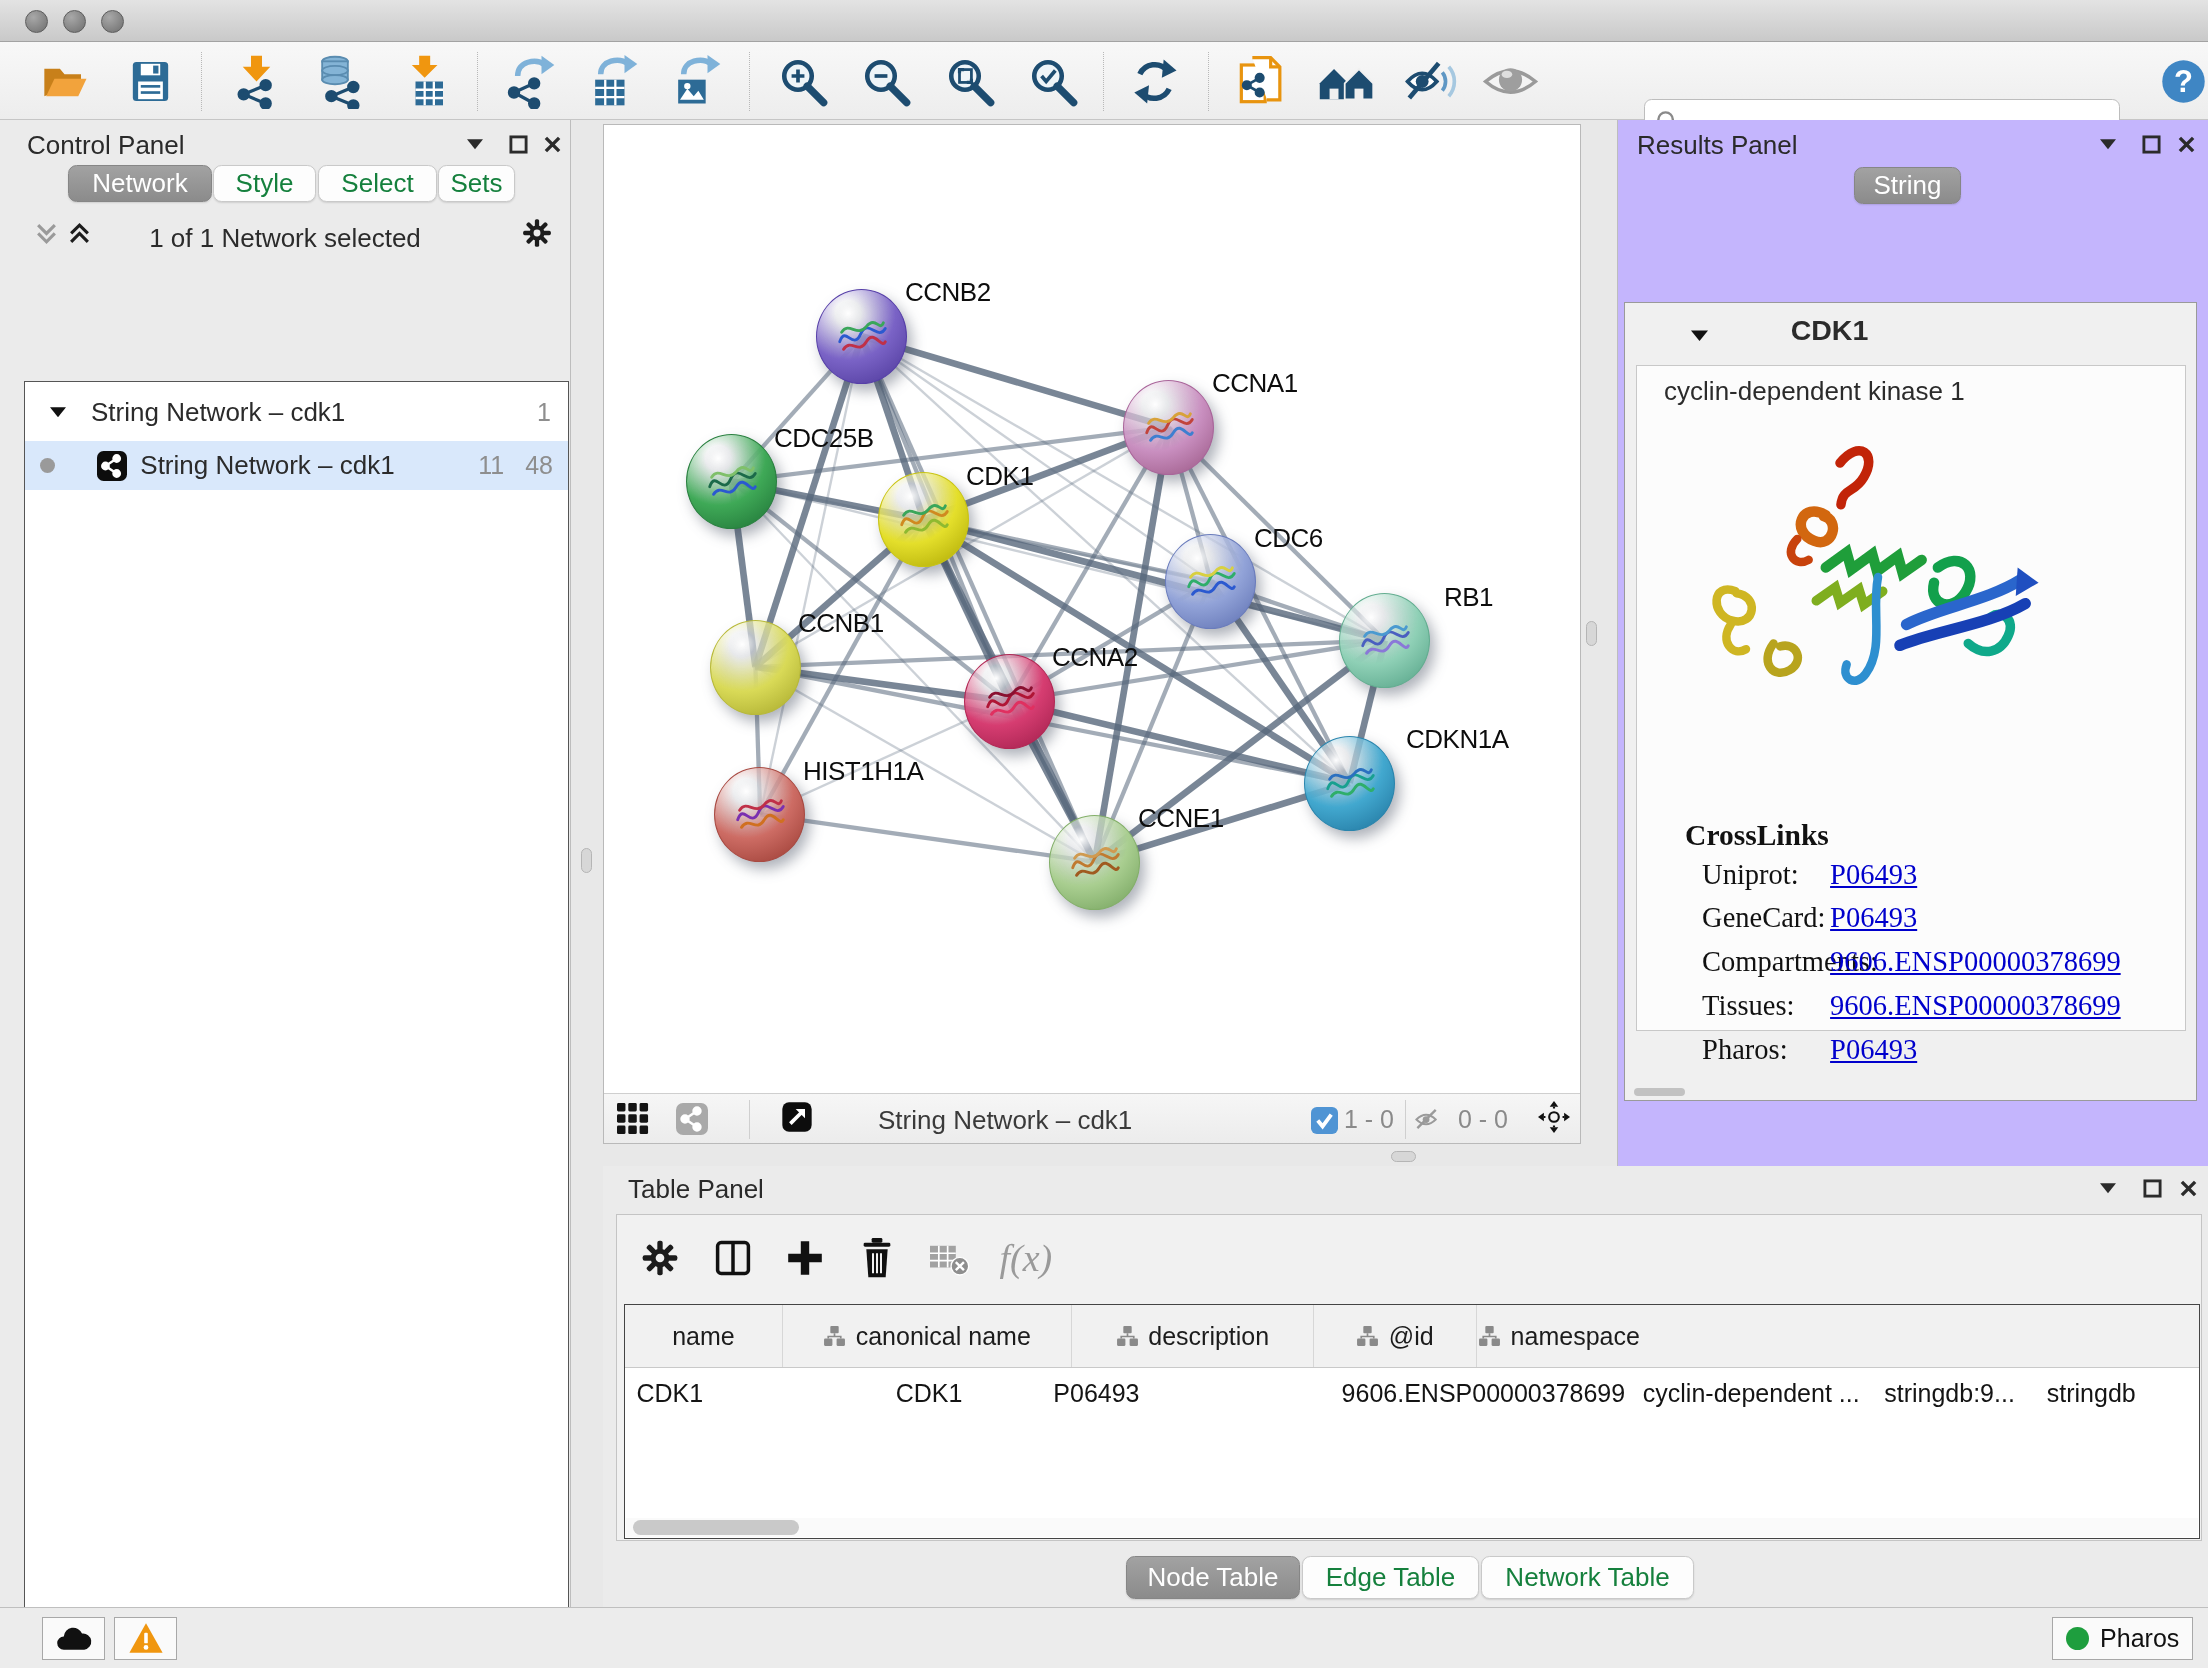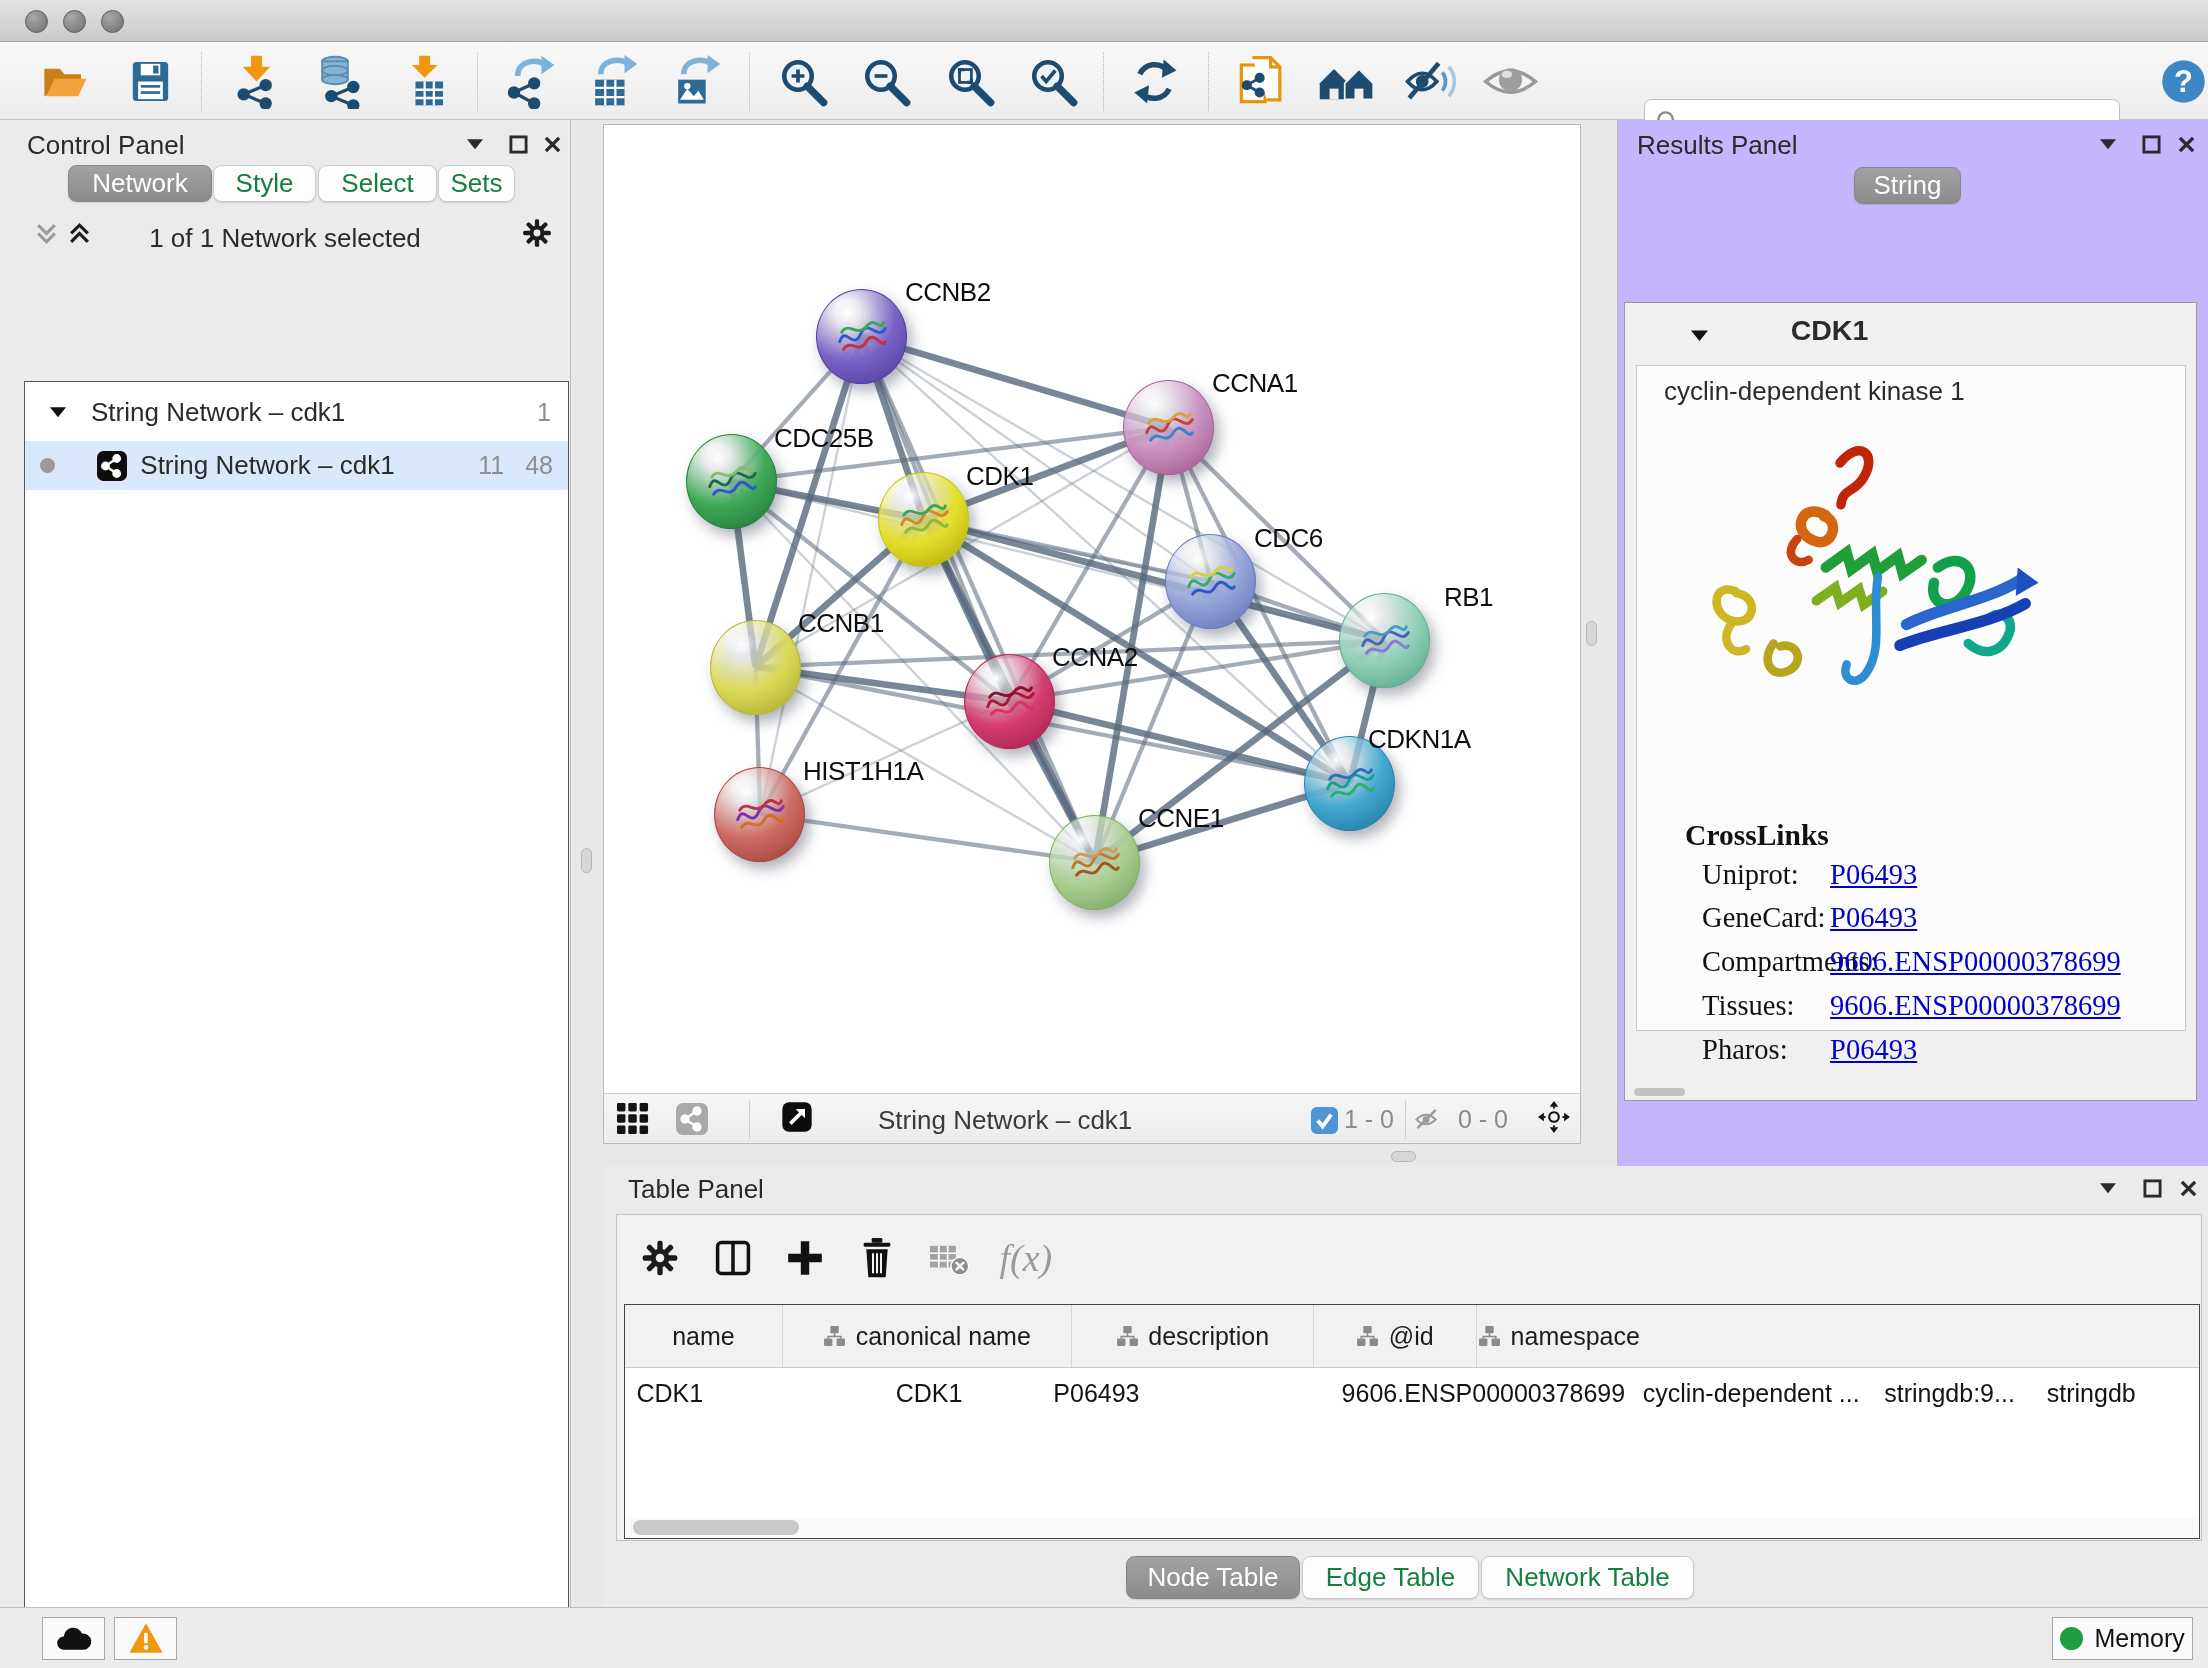--- a/index.html
+++ b/index.html
@@ -475,21 +475,21 @@
           </svg>
         </div>
         <div class="node-label" style="left: 448px; top: 517px;">CCNA2</div>
         <div class="node" style="left: 700px; top: 611px; border-color: rgb(42, 133, 173); background: radial-gradient(circle at 35% 25%, rgb(255, 255, 255) 0%, rgba(255, 255, 255, 0.55) 14%, rgb(66, 168, 207) 52%, rgb(29, 112, 153) 100%);">
           <svg width="57" height="48" viewBox="0 0 60 50">
             <path d="M6 30 C12 12 20 40 28 22 S46 30 54 16" stroke="#18a090" stroke-width="3" fill="none" stroke-linecap="round"></path>
             <path d="M10 38 C18 26 26 44 34 30 S50 38 54 30" stroke="#2fae6a" stroke-width="3" fill="none" stroke-linecap="round"></path>
             <path d="M8 20 C16 8 24 26 34 14 S48 20 52 10" stroke="#2b70c0" stroke-width="3" fill="none" stroke-linecap="round"></path>
           </svg>
         </div>
-        <div class="node-label" style="left: 764px; top: 599px;">CDKN1A</div>
+        <div class="node-label" style="left: 802px; top: 599px;">CDKN1A</div>
         <div class="node" style="left: 110px; top: 642px; border-color: rgb(168, 74, 66); background: radial-gradient(circle at 35% 25%, rgb(255, 255, 255) 0%, rgba(255, 255, 255, 0.55) 14%, rgb(205, 108, 100) 52%, rgb(150, 56, 47) 100%);">
           <svg width="57" height="48" viewBox="0 0 60 50">
             <path d="M6 30 C12 12 20 40 28 22 S46 30 54 16" stroke="#7a30b0" stroke-width="3" fill="none" stroke-linecap="round"></path>
             <path d="M10 38 C18 26 26 44 34 30 S50 38 54 30" stroke="#d07020" stroke-width="3" fill="none" stroke-linecap="round"></path>
             <path d="M8 20 C16 8 24 26 34 14 S48 20 52 10" stroke="#c03048" stroke-width="3" fill="none" stroke-linecap="round"></path>
           </svg>
         </div>
         <div class="node-label" style="left: 199px; top: 631px;">HIST1H1A</div>
         <div class="node" style="left: 445px; top: 690px; border-color: rgb(131, 175, 105); background: radial-gradient(circle at 35% 25%, rgb(255, 255, 255) 0%, rgba(255, 255, 255, 0.55) 14%, rgb(169, 206, 144) 52%, rgb(111, 158, 88) 100%);">
           <svg width="57" height="48" viewBox="0 0 60 50">
@@ -799,18 +799,18 @@
       </div>
     <div class="sb-box" style="left:114px">
       <svg width="36" height="32" viewBox="0 0 60 54">
         <path d="M30 2 L58 52 H2 z" fill="#f0960f"></path>
         <rect x="27" y="18" width="6" height="18" rx="2" fill="#fff"></rect>
           <circle cx="30" cy="43" r="4" fill="#fff"></circle>
         </svg>
       </div>
     <div id="memory-btn">
       <span id="mem-dot" style="width: 23px; height: 23px; border-radius: 50%; display: inline-block; background: rgb(30, 158, 62);"></span>
-      <span>Memory</span>
+      <span>Pharos</span>
     </div>
   </div>
 
 </div>
 
 
 </body></html>

